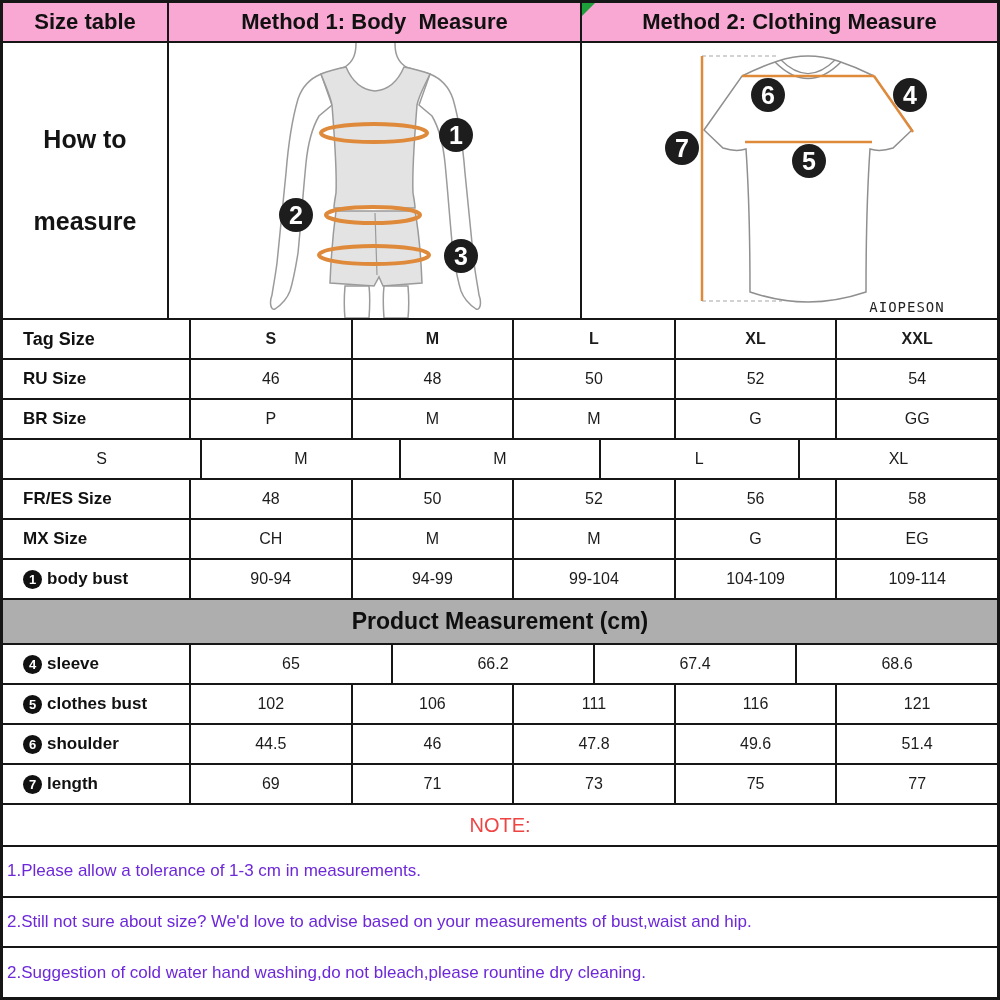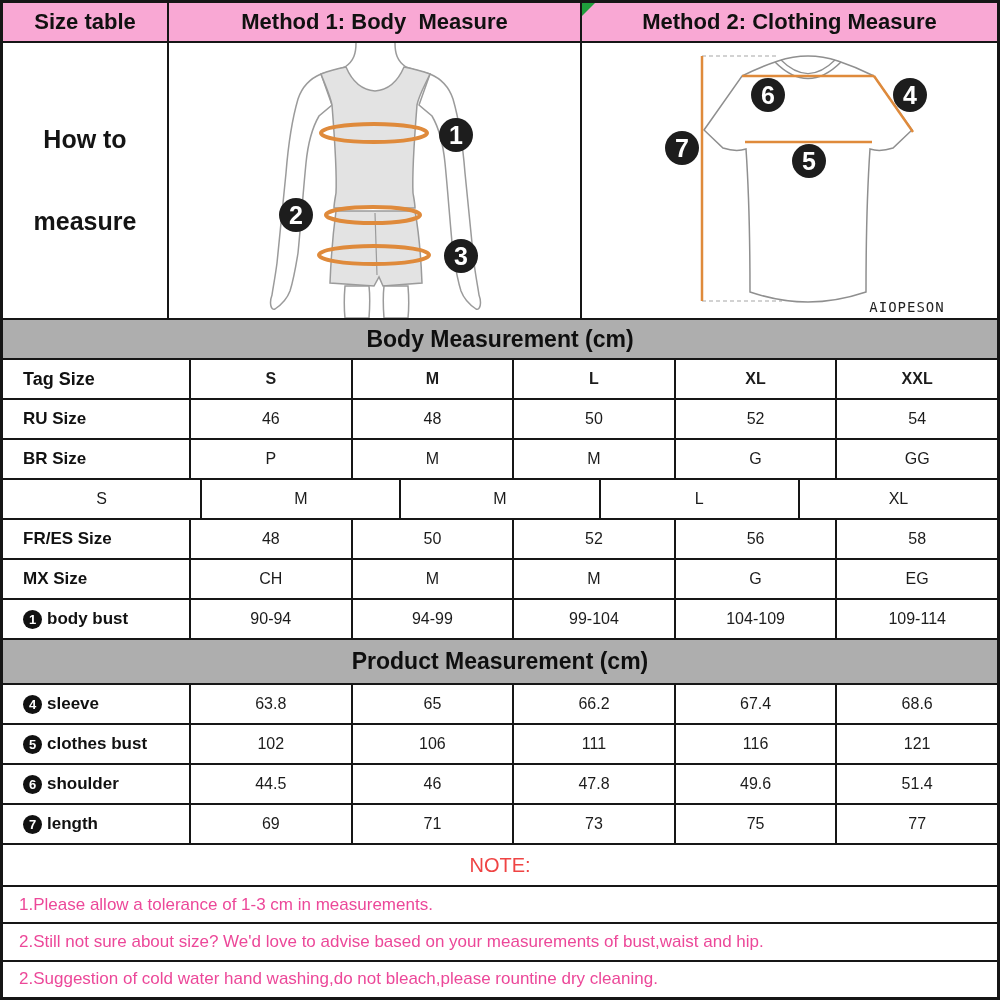--- a/index.html
+++ b/index.html
@@ -64,22 +64,22 @@
   }
 
   
   .note-hdr {
     height:40px; border-bottom:2px solid #161616;
     display:flex; align-items:center; justify-content:center;
     font-size:20px; color:#ef4444;
   }
   .note-row {
     flex:1; border-bottom:2px solid #161616;
-    display:flex; align-items:center; padding-left:16px;
-    font-size:17px; color:#ec4899;
+    display:flex; align-items:center; padding-left:4px;
+    font-size:17px; color:#6d28d9;
   }
   .note-row:last-child { border-bottom:none; }
 
   
   .corner-marker {
     position:absolute; top:0; left:579px; width:0; height:0;
     border-top:13px solid #1f9e3c; border-right:13px solid transparent;
   }
 </style>
 </head>
@@ -152,21 +152,20 @@
         <circle cx="100" cy="105" r="17" fill="#1d1d1d"></circle>
         <text x="100" y="114" text-anchor="middle" font-size="25" font-weight="bold" fill="#ffffff">7</text>
         <circle cx="227" cy="118" r="17" fill="#1d1d1d"></circle>
         <text x="227" y="127" text-anchor="middle" font-size="25" font-weight="bold" fill="#ffffff">5</text>
 
         <text x="325" y="269" text-anchor="middle" font-size="14" fill="#222" font-family="DejaVu Sans Mono, monospace" letter-spacing="1">AIOPESON</text>
       </svg>
     </div>
   </div>
 
-  <div class="band band1">Body Measurement (cm)</div>
 
   <div class="frow trow">
     <div class="lbl red" style="font-size:18px;">Tag Size</div>
     <div class="val red">S</div>
     <div class="val red">M</div>
     <div class="val red">L</div>
     <div class="val red">XL</div>
     <div class="val red">XXL</div>
   </div>
 
@@ -226,21 +225,20 @@
     <div class="val">109-114</div>
   </div>
 
   <div class="band band2">Product Measurement (cm)</div>
 
   <div class="frow trow">
     <div class="lbl">
       <span class="m-circle">4</span>
       <span>sleeve</span>
     </div>
-    <div class="val">63.8</div>
     <div class="val">65</div>
     <div class="val">66.2</div>
     <div class="val">67.4</div>
     <div class="val">68.6</div>
   </div>
 
   <div class="frow trow">
     <div class="lbl">
       <span class="m-circle">5</span>
       <span>clothes bust</span>

